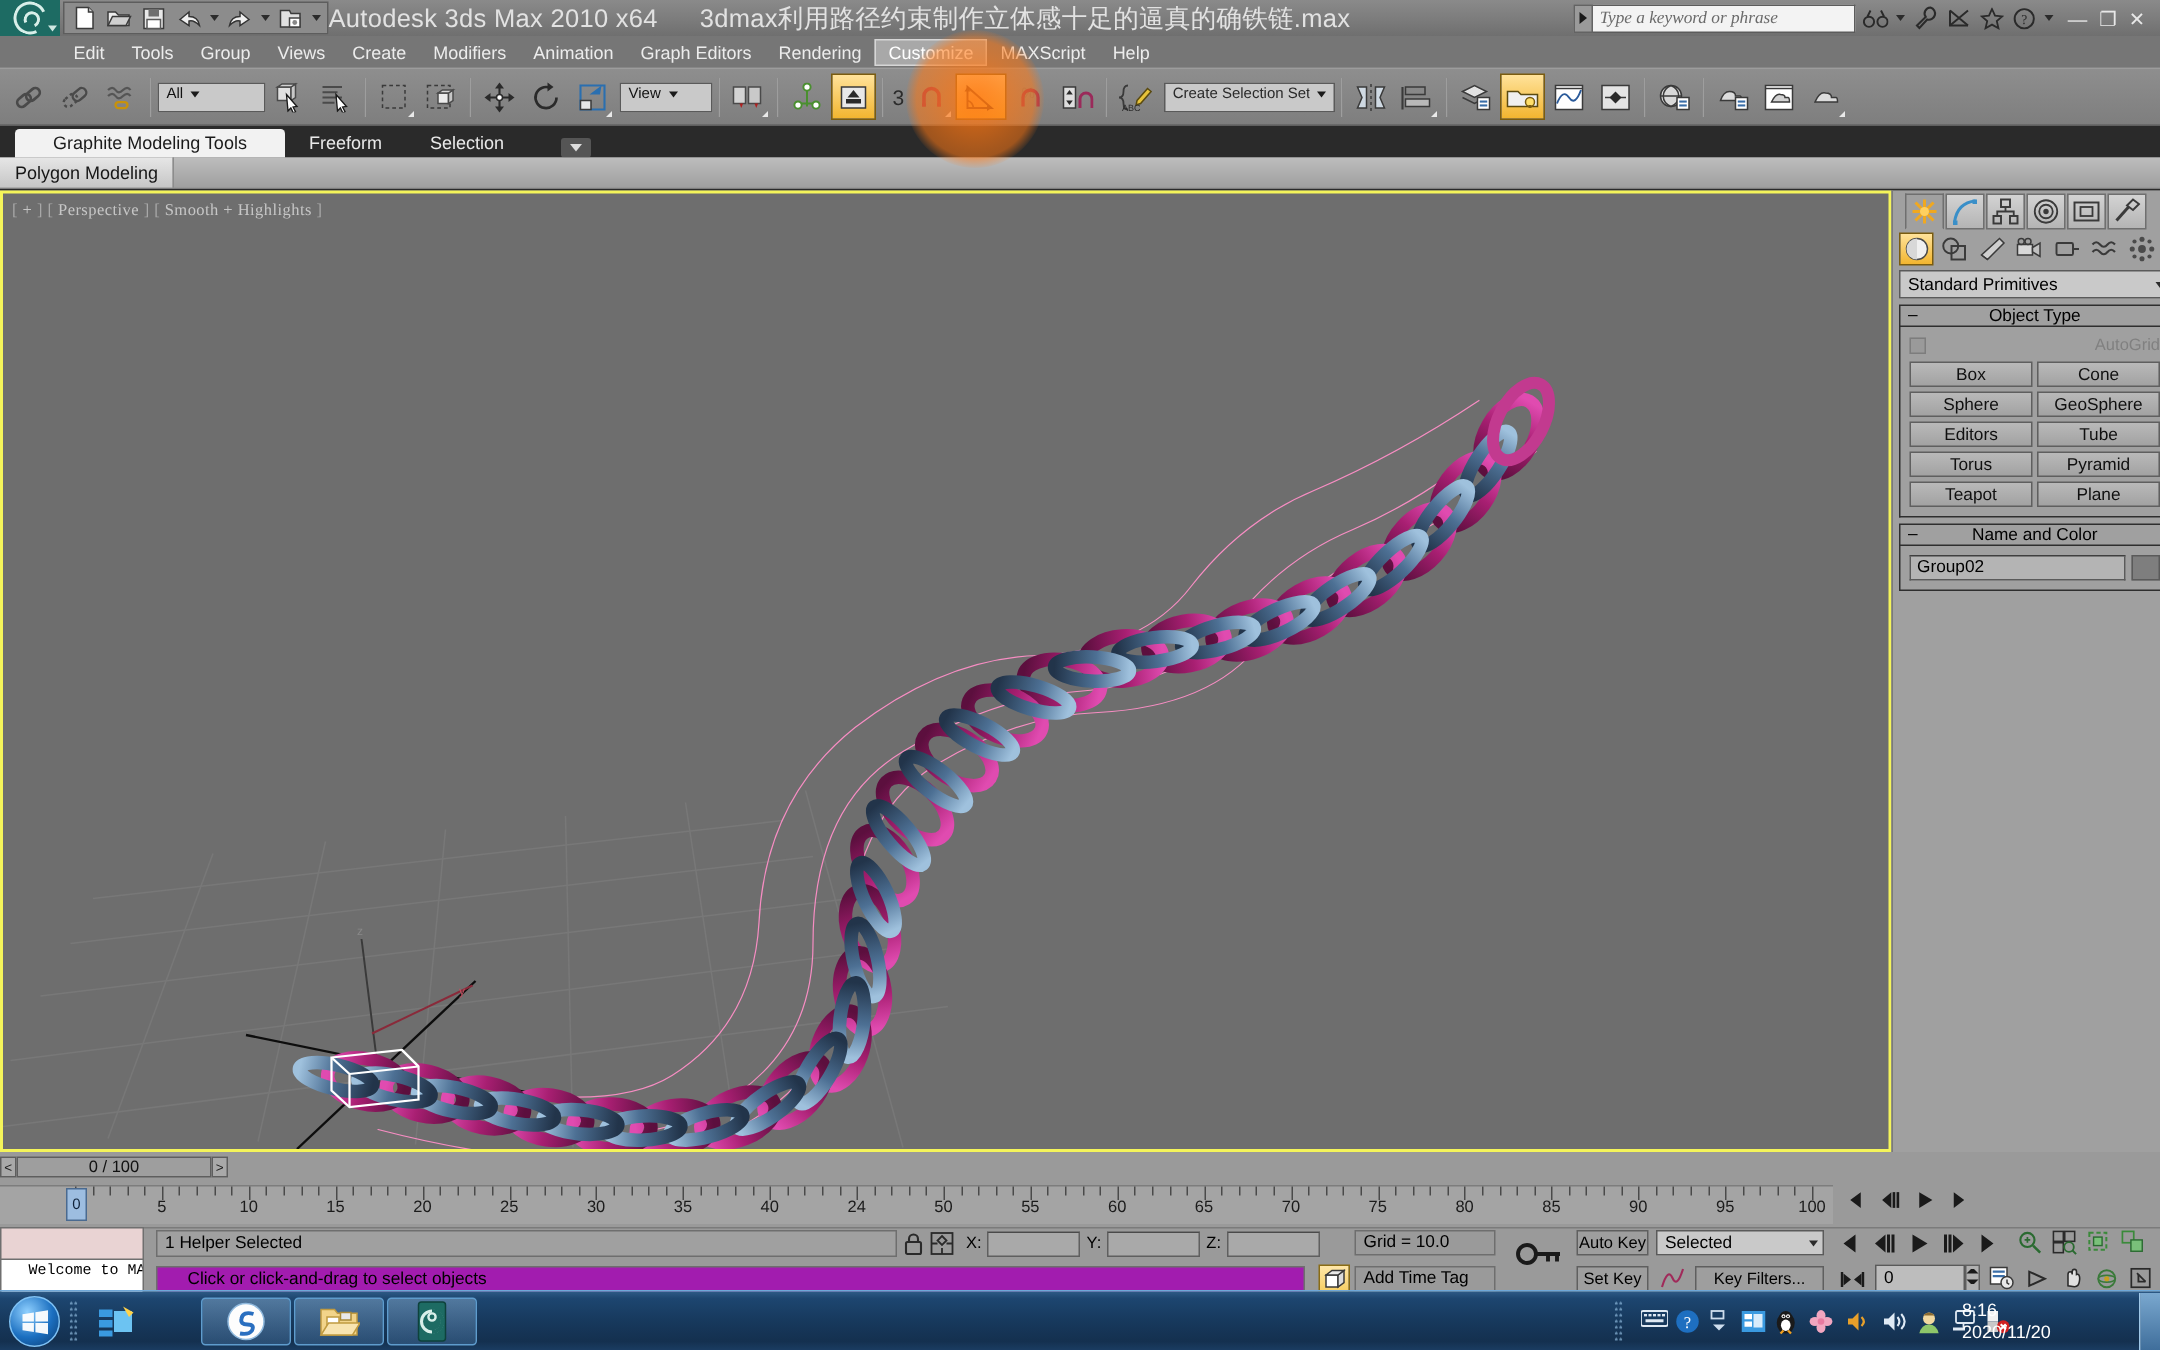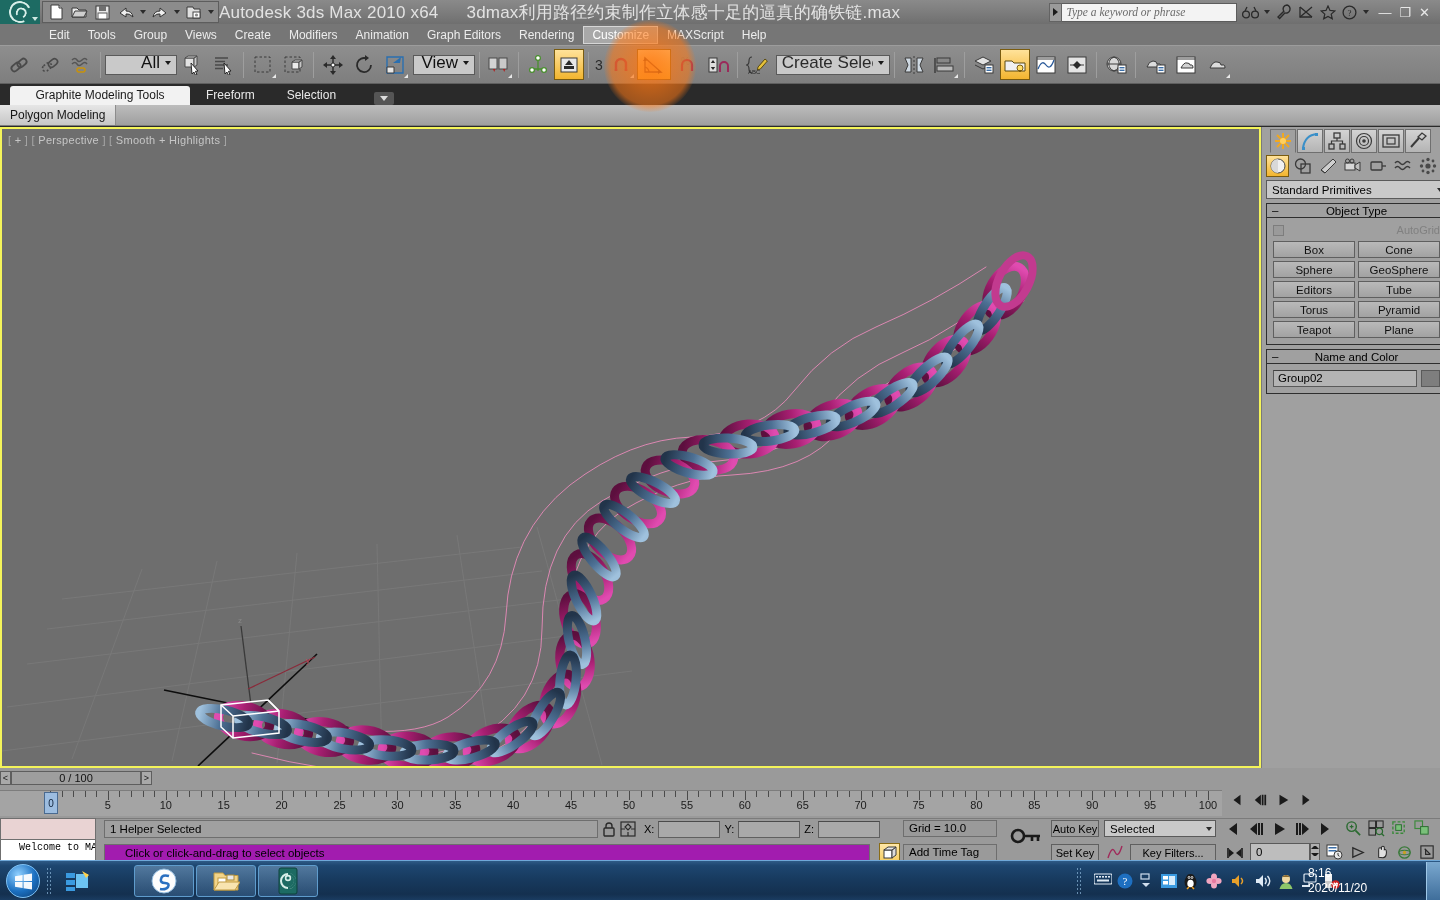--- a/index.html
+++ b/index.html
@@ -86,22 +86,22 @@
     width:30px;height:31px;display:flex;align-items:center;justify-content:center;
     position:relative; border:1px solid transparent;
   }
   .tbtn.on{ background:#f0c24a; border:1px solid #7a5c10;
             background:linear-gradient(to bottom,#ffe29a,#f2b52f);}
   .tbtn .corner{position:absolute;right:1px;bottom:1px;width:0;height:0;
      border-left:4px solid transparent;border-bottom:4px solid #e9e9e9;}
   .tsep{width:1px;height:26px;background:#5f5f5f;margin:0 3px;border-right:1px solid #9e9e9e;}
   .combo{
     height:20px;background:#c9c9c9;border:1px solid #5a5a5a;
-    display:flex;align-items:center;justify-content:flex-end;
-    padding:0 2px 4px 5px;font-size:17px;color:#111;
+    display:flex;align-items:center;justify-content:flex-start;
+    padding:0 2px 4px 5px;font-size:10px;color:#111;
   }
   .combo .tri-d{border-top-color:#1a1a1a;margin-left:5px;margin-right:3px;}
   .click-halo{
     position:absolute; border-radius:50%;
     background:radial-gradient(circle,rgba(255,120,20,.85) 0%,rgba(255,120,20,.55) 60%,rgba(255,120,20,0) 72%);
     pointer-events:none; z-index:60;
   }
 
   
   .ribbon{
@@ -122,21 +122,21 @@
     border-right:1px solid #8c8c8c; padding:0 10px; display:flex;align-items:center;
     font-size:12px;color:#161616;
   }
   .ribrest{flex:1;background:linear-gradient(to bottom,#bdbdbd,#9f9f9f);}
 
   
   .viewport{
     position:absolute;left:0;top:127px;width:1261px;height:641px;
     background:#6e6e6e; border:2px solid #f4f45a; overflow:hidden;
   }
-  .vp-label{position:absolute;left:6px;top:5px;color:#c6c6c6;font-size:11px;letter-spacing:.3px;}
+  .vp-label{position:absolute;left:6px;top:5px;color:#c6c6c6;font-size:11px;letter-spacing:.3px;font-family:Liberation Serif, serif;}
   .vp-label .br{color:#a8a8a8;}
 
   
   .timearea{position:absolute;left:0;top:768px;width:1440px;height:50px;background:#9a9a9a;}
   .frameind{
     position:absolute;left:0;top:770px;width:152px;height:16px;display:flex;align-items:center;
   }
   .arrbtn{width:11px;height:14px;background:#a9a9a9;border:1px solid #5e5e5e;display:flex;align-items:center;justify-content:center;font-size:9px;color:#1a1a1a;}
   .framebox{
     flex:1;height:14px;background:#9e9e9e;border:1px solid #5e5e5e;
@@ -996,21 +996,21 @@
       <div class="tick" style="left: 1196.42px;"></div>
       <div class="tick tickM" style="left: 1208px;"></div>
       <div class="lab" style="left: 107.9px;">5</div>
       <div class="lab" style="left: 165.8px;">10</div>
       <div class="lab" style="left: 223.7px;">15</div>
       <div class="lab" style="left: 281.6px;">20</div>
       <div class="lab" style="left: 339.5px;">25</div>
       <div class="lab" style="left: 397.4px;">30</div>
       <div class="lab" style="left: 455.3px;">35</div>
       <div class="lab" style="left: 513.2px;">40</div>
-      <div class="lab" style="left: 571.1px;">45</div>
+      <div class="lab" style="left: 571.1px;">24</div>
       <div class="lab" style="left: 629px;">50</div>
       <div class="lab" style="left: 686.9px;">55</div>
       <div class="lab" style="left: 744.8px;">60</div>
       <div class="lab" style="left: 802.7px;">65</div>
       <div class="lab" style="left: 860.6px;">70</div>
       <div class="lab" style="left: 918.5px;">75</div>
       <div class="lab" style="left: 976.4px;">80</div>
       <div class="lab" style="left: 1034.3px;">85</div>
       <div class="lab" style="left: 1092.2px;">90</div>
       <div class="lab" style="left: 1150.1px;">95</div>

